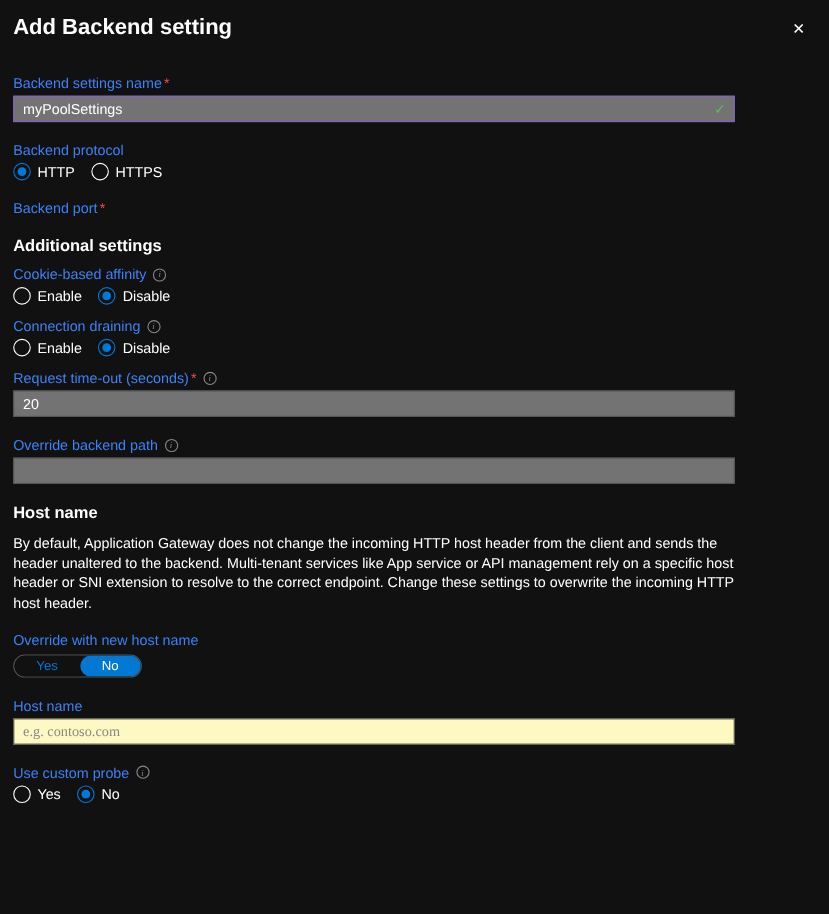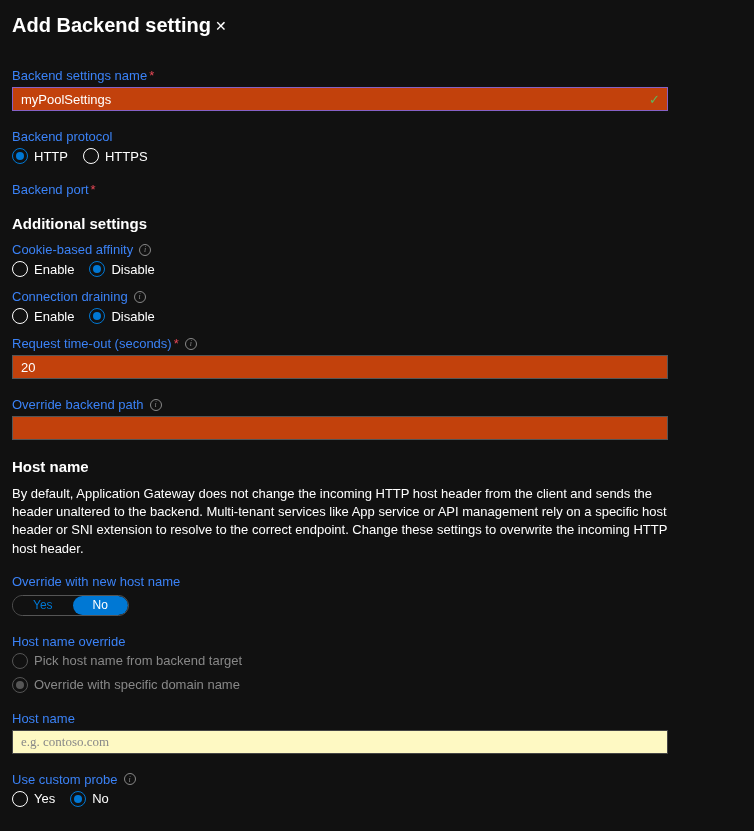--- a/index.html
+++ b/index.html
@@ -7,21 +7,21 @@
       background-color: #111111;
       color: #ffffff;
       font-family: "Segoe UI", -apple-system, sans-serif;
       font-size: 13px;
       width: 754px;
       height: 831px;
       overflow: hidden;
     }
     .header {
       display: flex;
-      justify-content: flex-start;
+      justify-content: space-between;
       align-items: flex-start;
       padding: 14px 18px 6px 12px;
     }
     .header h1 {
       font-size: 20px;
       font-weight: 600;
       color: #ffffff;
     }
     .close-btn {
       font-size: 14px;
@@ -60,21 +60,21 @@
       display: inline-flex;
       align-items: center;
       justify-content: center;
       color: #888;
       font-style: italic;
       font-family: serif;
     }
     .text-input {
       width: 656px;
       height: 24px;
-      background-color: #c2410c;
+      background-color: #737373;
       border: 1px solid #555555;
       color: #ffffff;
       padding: 0 8px;
       font-size: 13px;
       font-family: inherit;
     }
     .text-input.valid {
       border: 1px solid #8661c5;
       padding-right: 28px;
     }
@@ -285,35 +285,20 @@
   <div class="field">
     <div class="label-row">
       <span class="field-label">Override with new host name</span>
     </div>
     <div class="toggle-pill">
       <div class="pill-option inactive">Yes</div>
       <div class="pill-option active">No</div>
     </div>
   </div>
 
-  <div class="field">
-    <div class="label-row">
-      <span class="field-label">Host name override</span>
-    </div>
-    <div style="display:flex;flex-direction:column;gap:8px;margin-top:4px;">
-      <div class="radio-item">
-        <span class="radio-circle disabled"></span>
-        <span class="radio-label disabled">Pick host name from backend target</span>
-      </div>
-      <div class="radio-item">
-        <span class="radio-circle disabled selected"></span>
-        <span class="radio-label disabled">Override with specific domain name</span>
-      </div>
-    </div>
-  </div>
 
   <div class="field">
     <div class="label-row">
       <span class="field-label">Host name</span>
     </div>
     <input type="text" class="text-input" disabled="" placeholder="e.g. contoso.com" style="">
   </div>
 
   <div class="field">
     <div class="label-row">

